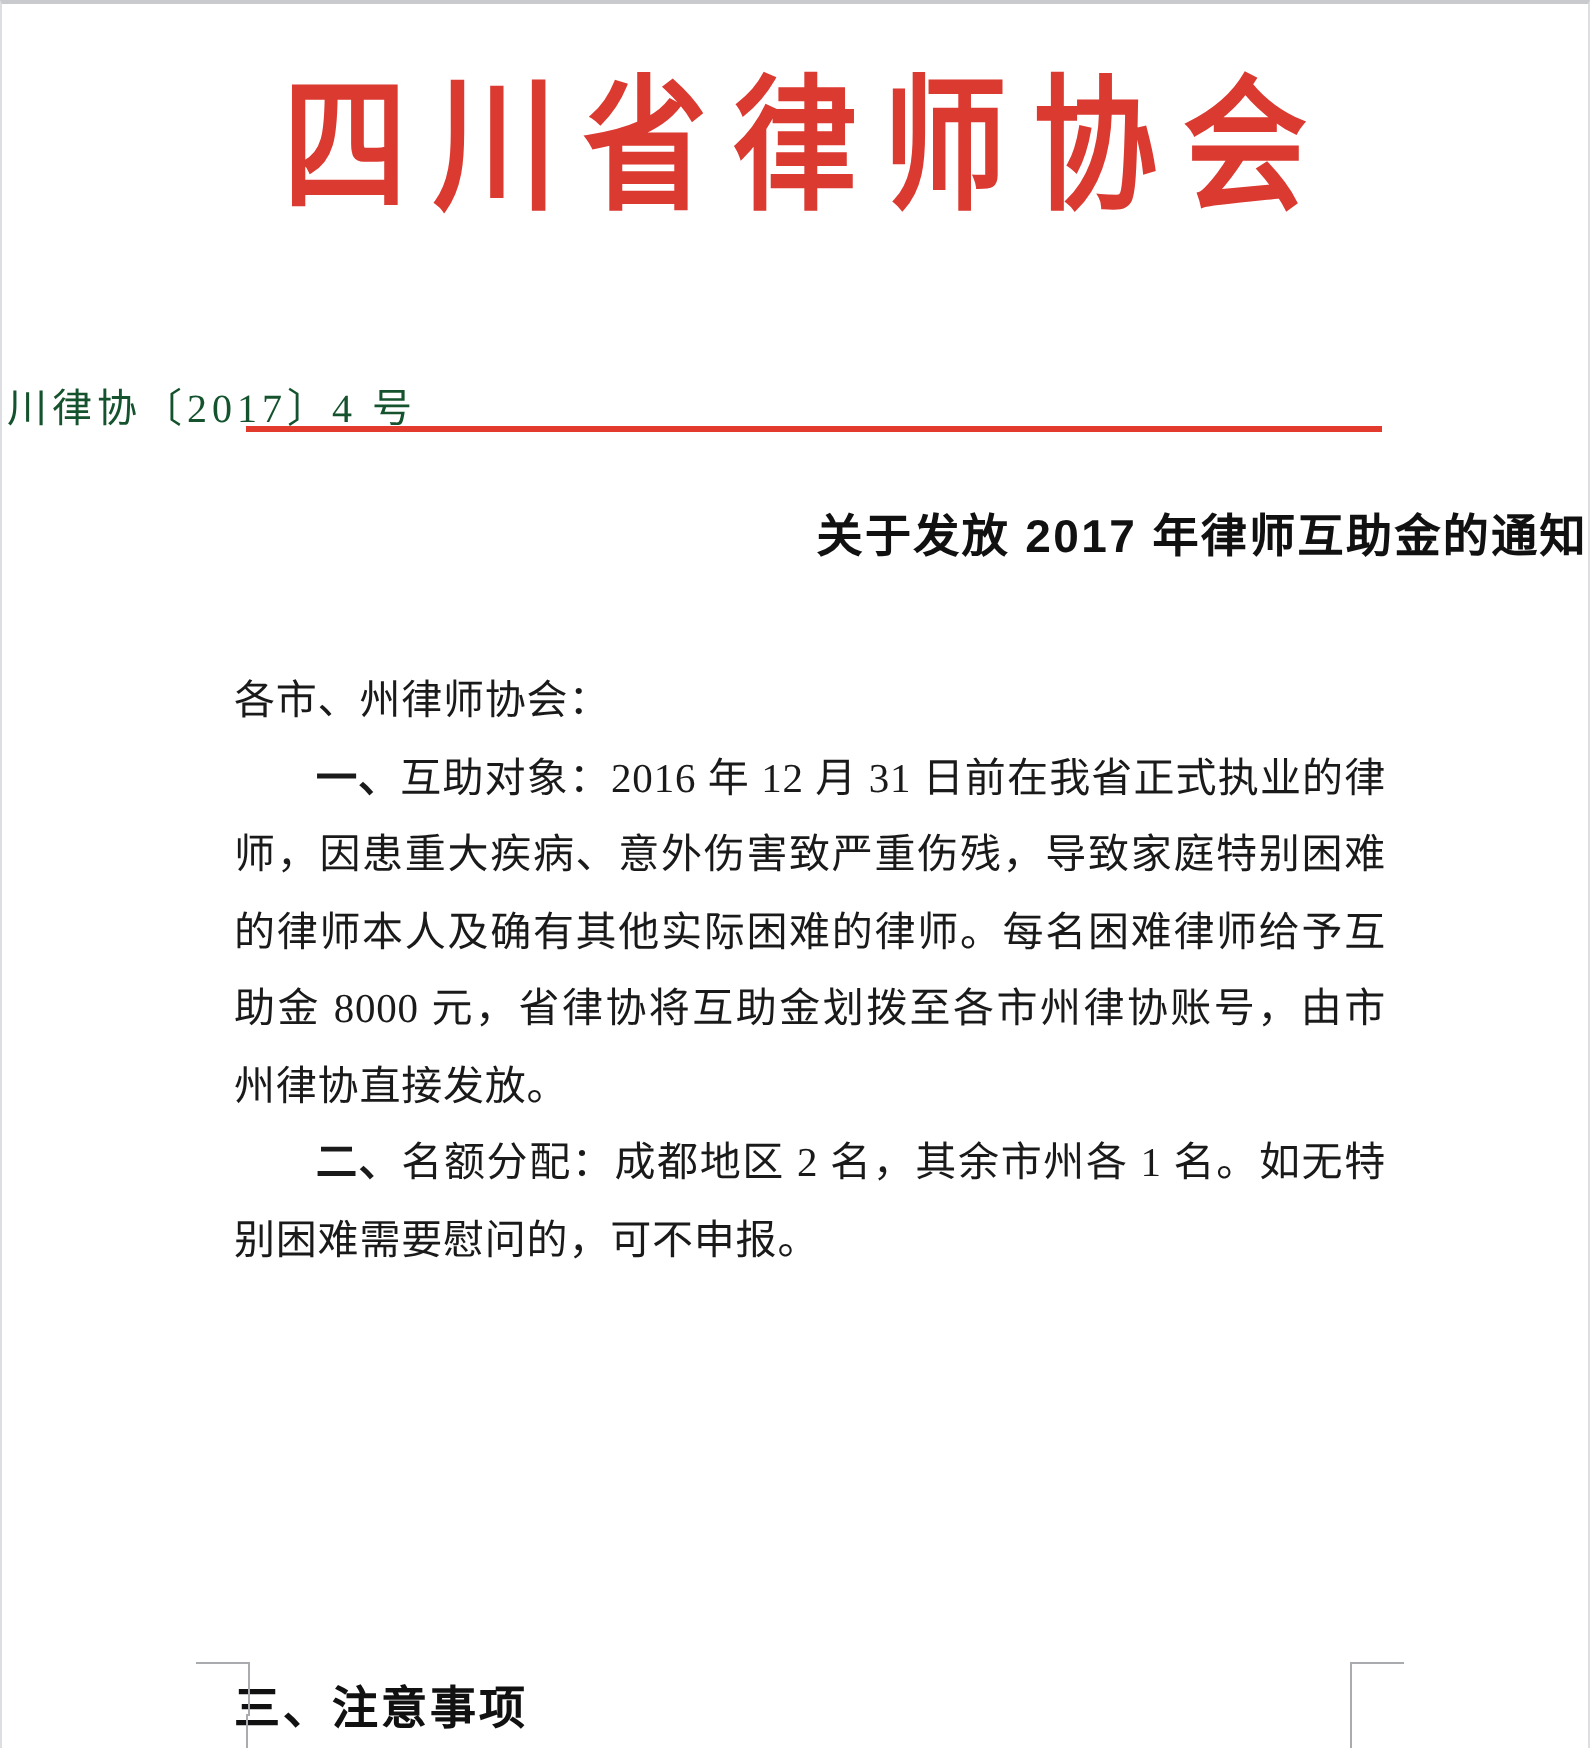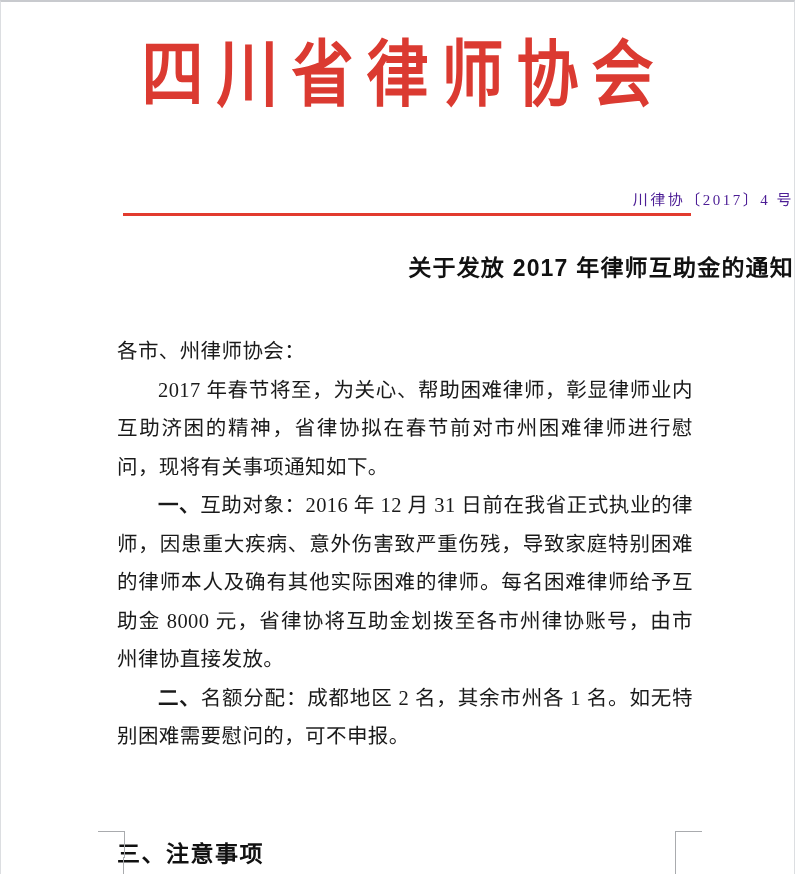--- a/index.html
+++ b/index.html
@@ -48,24 +48,24 @@
     transform: scaleY(1.18);
     transform-origin: center center;
   }
 
   
   .doc-number {
     position: absolute;
     left: 0;
     right: 0;
     top: 186px;
-    text-align: right;
-    font-family: "Liberation Serif", "DejaVu Serif", serif;
-    font-size: 15px;
-    color: #4c1d95;
+    text-align: left;
+    font-family: "Liberation Serif", "DejaVu Serif", serif;
+    font-size: 20px;
+    color: #14532d;
     letter-spacing: 2.5px;
     text-indent: 2.5px;
     white-space: nowrap;
   }
 
   
   .red-rule {
     position: absolute;
     left: 122px;
     width: 568px;
@@ -173,23 +173,20 @@
   <div class="doc-number">川律协〔2017〕4 号</div>
 
   <div class="red-rule"></div>
 
   <div class="doc-title">关于发放 2017 年律师互助金的通知</div>
 
   <div class="body-area">
 
     <p class="para salutation">各市、州律师协会：</p>
 
-    <p class="para indent">
-      <span class="lead"></span><span>2017 年春节将至，为关心、帮助困难律师，彰显律师业内互助济困的精神，省律协拟在春节前对市州困难律师进行慰问，现将有关事项通知如下。</span>
-    </p>
 
     <p class="para indent">
       <span class="lead">一、</span><span>互助对象：2016 年 12 月 31 日前在我省正式执业的律师，因患重大疾病、意外伤害致严重伤残，导致家庭特别困难的律师本人及确有其他实际困难的律师。每名困难律师给予互助金 8000 元，省律协将互助金划拨至各市州律协账号，由市州律协直接发放。</span>
     </p>
 
     <p class="para indent">
       <span class="lead">二、</span><span>名额分配：成都地区 2 名，其余市州各 1 名。如无特别困难需要慰问的，可不申报。</span>
     </p>
 
   </div>

